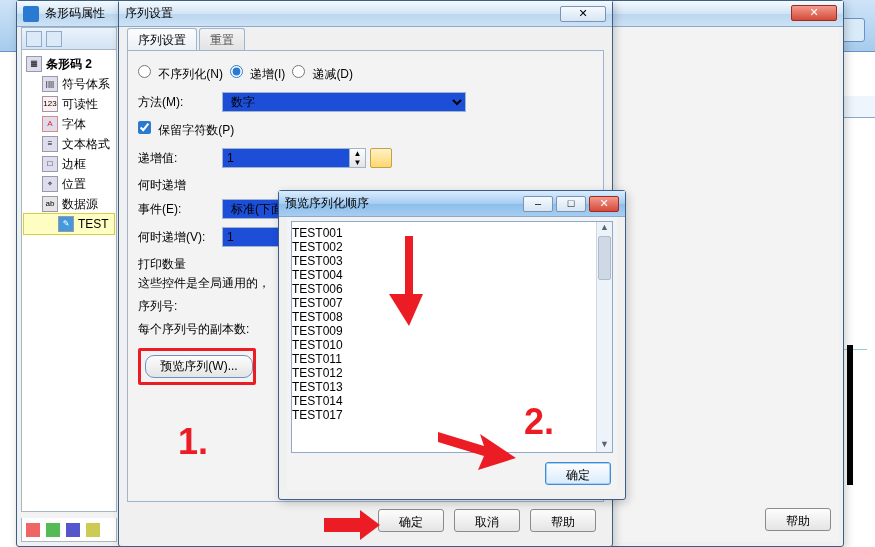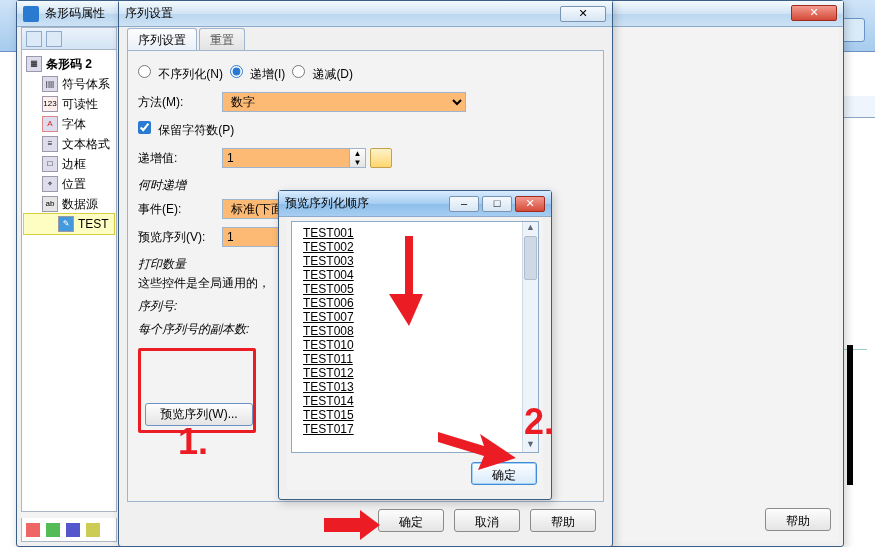--- a/index.html
+++ b/index.html
@@ -55,35 +55,35 @@
 
 #w-seq { left: 118px; top: 0; width: 495px; height: 547px; z-index: 2; }
 #w-seq .body { position: absolute; inset: 26px 8px 8px 8px; }
 .tabs { height: 24px; display:flex; align-items:flex-end; border-bottom:1px solid #9fb4cf; }
 .tab { height: 22px; padding: 3px 10px; border:1px solid #9fb4cf; border-bottom:none; margin-right:2px; background:linear-gradient(#fdfdfd,#eaf0f8); border-radius:3px 3px 0 0; }
 .tab.inactive { background:linear-gradient(#f4f4f4,#e3e3e3); color:#555; }
 .panel { border:1px solid #9fb4cf; border-top:none; padding: 10px 10px 10px 10px; height: calc(100% - 60px); background:#f3f3f3; position:relative; }
 .form-row { display:flex; align-items:center; height:26px; margin-bottom:2px; }
 .form-row .lbl { width: 84px; }
 .radio,.chk { margin-right:4px; accent-color:#2a7ad1; }
-select,input[type=text] { height:20px; border:1px solid #9fb4cf; background:#fdba74; padding:0 4px; }
+select,input[type=text] { height:20px; border:1px solid #9fb4cf; background:#1d4ed8; padding:0 4px; }
 .num-spin { display:inline-flex; }
 .num-spin input { width: 128px; }
 .num-spin .spin { width:16px; height:20px; border:1px solid #9fb4cf; border-left:none; background:linear-gradient(#fdfdfd,#e4e4e4); text-align:center; font-size:8px; line-height:9px; }
 .mini-btn { width:22px; height:20px; border:1px solid #c3a24a; background:linear-gradient(#fff2c9,#ffd66f); border-radius:2px; margin-left:4px; }
-.section-lbl { margin-top:6px; margin-bottom:2px;font-style:italic; }
+.section-lbl { margin-top:6px; margin-bottom:2px; }
 .preview-btn-wrap { margin-top:10px; padding:4px; border:3px solid #ec1c24; border-radius:2px; width:118px; }
-.preview-btn { width:108px; height:23px; background:linear-gradient(#fdfdfd,#e4e4e4); border:1px solid #6a93c5; border-radius:3px;margin-top:48px; }
+.preview-btn { width:108px; height:23px; background:linear-gradient(#fdfdfd,#e4e4e4); border:1px solid #6a93c5; border-radius:9px; }
 .seq-footer { position:absolute; left:0; right:8px; bottom:6px; display:flex; justify-content:flex-end; gap:10px; }
 
 
-#w-preview { left: 278px; top: 190px; width: 274px; height: 310px; z-index: 3; }
+#w-preview { left: 278px; top: 190px; width: 348px; height: 310px; z-index: 3; }
 #w-preview .titlebar { background: linear-gradient(#d9ecff,#a7cdf2 50%,#8bbeea 51%,#a7cdf2); }
 #w-preview .body { position:absolute; inset:26px 8px 8px 8px; background:#f3f3f3; }
-.listbox { position:absolute; left:4px; right:4px; top:4px; bottom:38px; background:#fff; border:1px solid #8daac9; padding:4px 11px; overflow:hidden; font-family: Tahoma,Arial; text-decoration: underline; }
+.listbox { position:absolute; left:4px; right:4px; top:4px; bottom:38px; background:#fff; border:1px solid #8daac9; padding:4px 0; overflow:hidden; font-family: Tahoma,Arial; }
 .listbox .sb { position:absolute; right:0; top:0; bottom:0; width:16px; background:#eef3f9; border-left:1px solid #cfd9e5; }
 .listbox .sb .thumb { position:absolute; left:1px; right:1px; top:14px; height:44px; background:#cfd9e5; border:1px solid #aebccb; border-radius:2px; }
 .listbox .sb .arr { position:absolute; left:0; right:0; height:13px; text-align:center; font-size:9px; color:#567; }
 .listbox .sb .up{top:0;} .listbox .sb .dn{bottom:0;}
 .listbox .items div { height:14px; line-height:14px; }
 .prev-footer { position:absolute; right:6px; bottom:6px; }
 .prev-footer .btn { border:1px solid #3e8bd6; background:linear-gradient(#fdfeff,#d8ebfb); box-shadow:0 0 0 1px #a7d1f6 inset; }
 
 
 .anno { position:absolute; z-index:10; pointer-events:none; }
@@ -230,21 +230,21 @@
           <span class="spin">▲<br>▼</span>
         </span>
         <span class="mini-btn"></span>
       </div>
       <div class="section-lbl">何时递增</div>
       <div class="form-row">
         <span class="lbl">事件(E):</span>
         <select style="width:80px"><option>标准(下面的)</option></select>
       </div>
       <div class="form-row">
-        <span class="lbl">预览序列(V):</span>
+        <span class="lbl">何时递增(V):</span>
         <input type="text" style="width: 60px;" value="1">
       </div>
       <div class="section-lbl">打印数量</div>
       <div style="margin-bottom:6px;">这些控件是全局通用的，</div>
       <div class="section-lbl">序列号:</div>
       <div class="section-lbl">每个序列号的副本数:</div>
       <div class="preview-btn-wrap">
         <button class="preview-btn">预览序列(W)...</button>
       </div>
     </div>
@@ -264,30 +264,29 @@
     <span class="wbtn">□</span>
     <span class="wbtn close">✕</span>
   </div>
   <div class="body">
     <div class="listbox">
       <div class="items" id="preview-items">
           <div>TEST001</div>
           <div>TEST002</div>
           <div>TEST003</div>
           <div>TEST004</div>
-          <div>TEST005</div>
           <div>TEST006</div>
           <div>TEST007</div>
           <div>TEST008</div>
+          <div>TEST009</div>
           <div>TEST010</div>
           <div>TEST011</div>
           <div>TEST012</div>
           <div>TEST013</div>
           <div>TEST014</div>
-          <div>TEST015</div>
           <div>TEST017</div>
         </div>
       <div class="sb">
         <div class="arr up">▲</div>
         <div class="thumb"></div>
         <div class="arr dn">▼</div>
       </div>
     </div>
     <div class="prev-footer">
       <button class="btn">确定</button>

